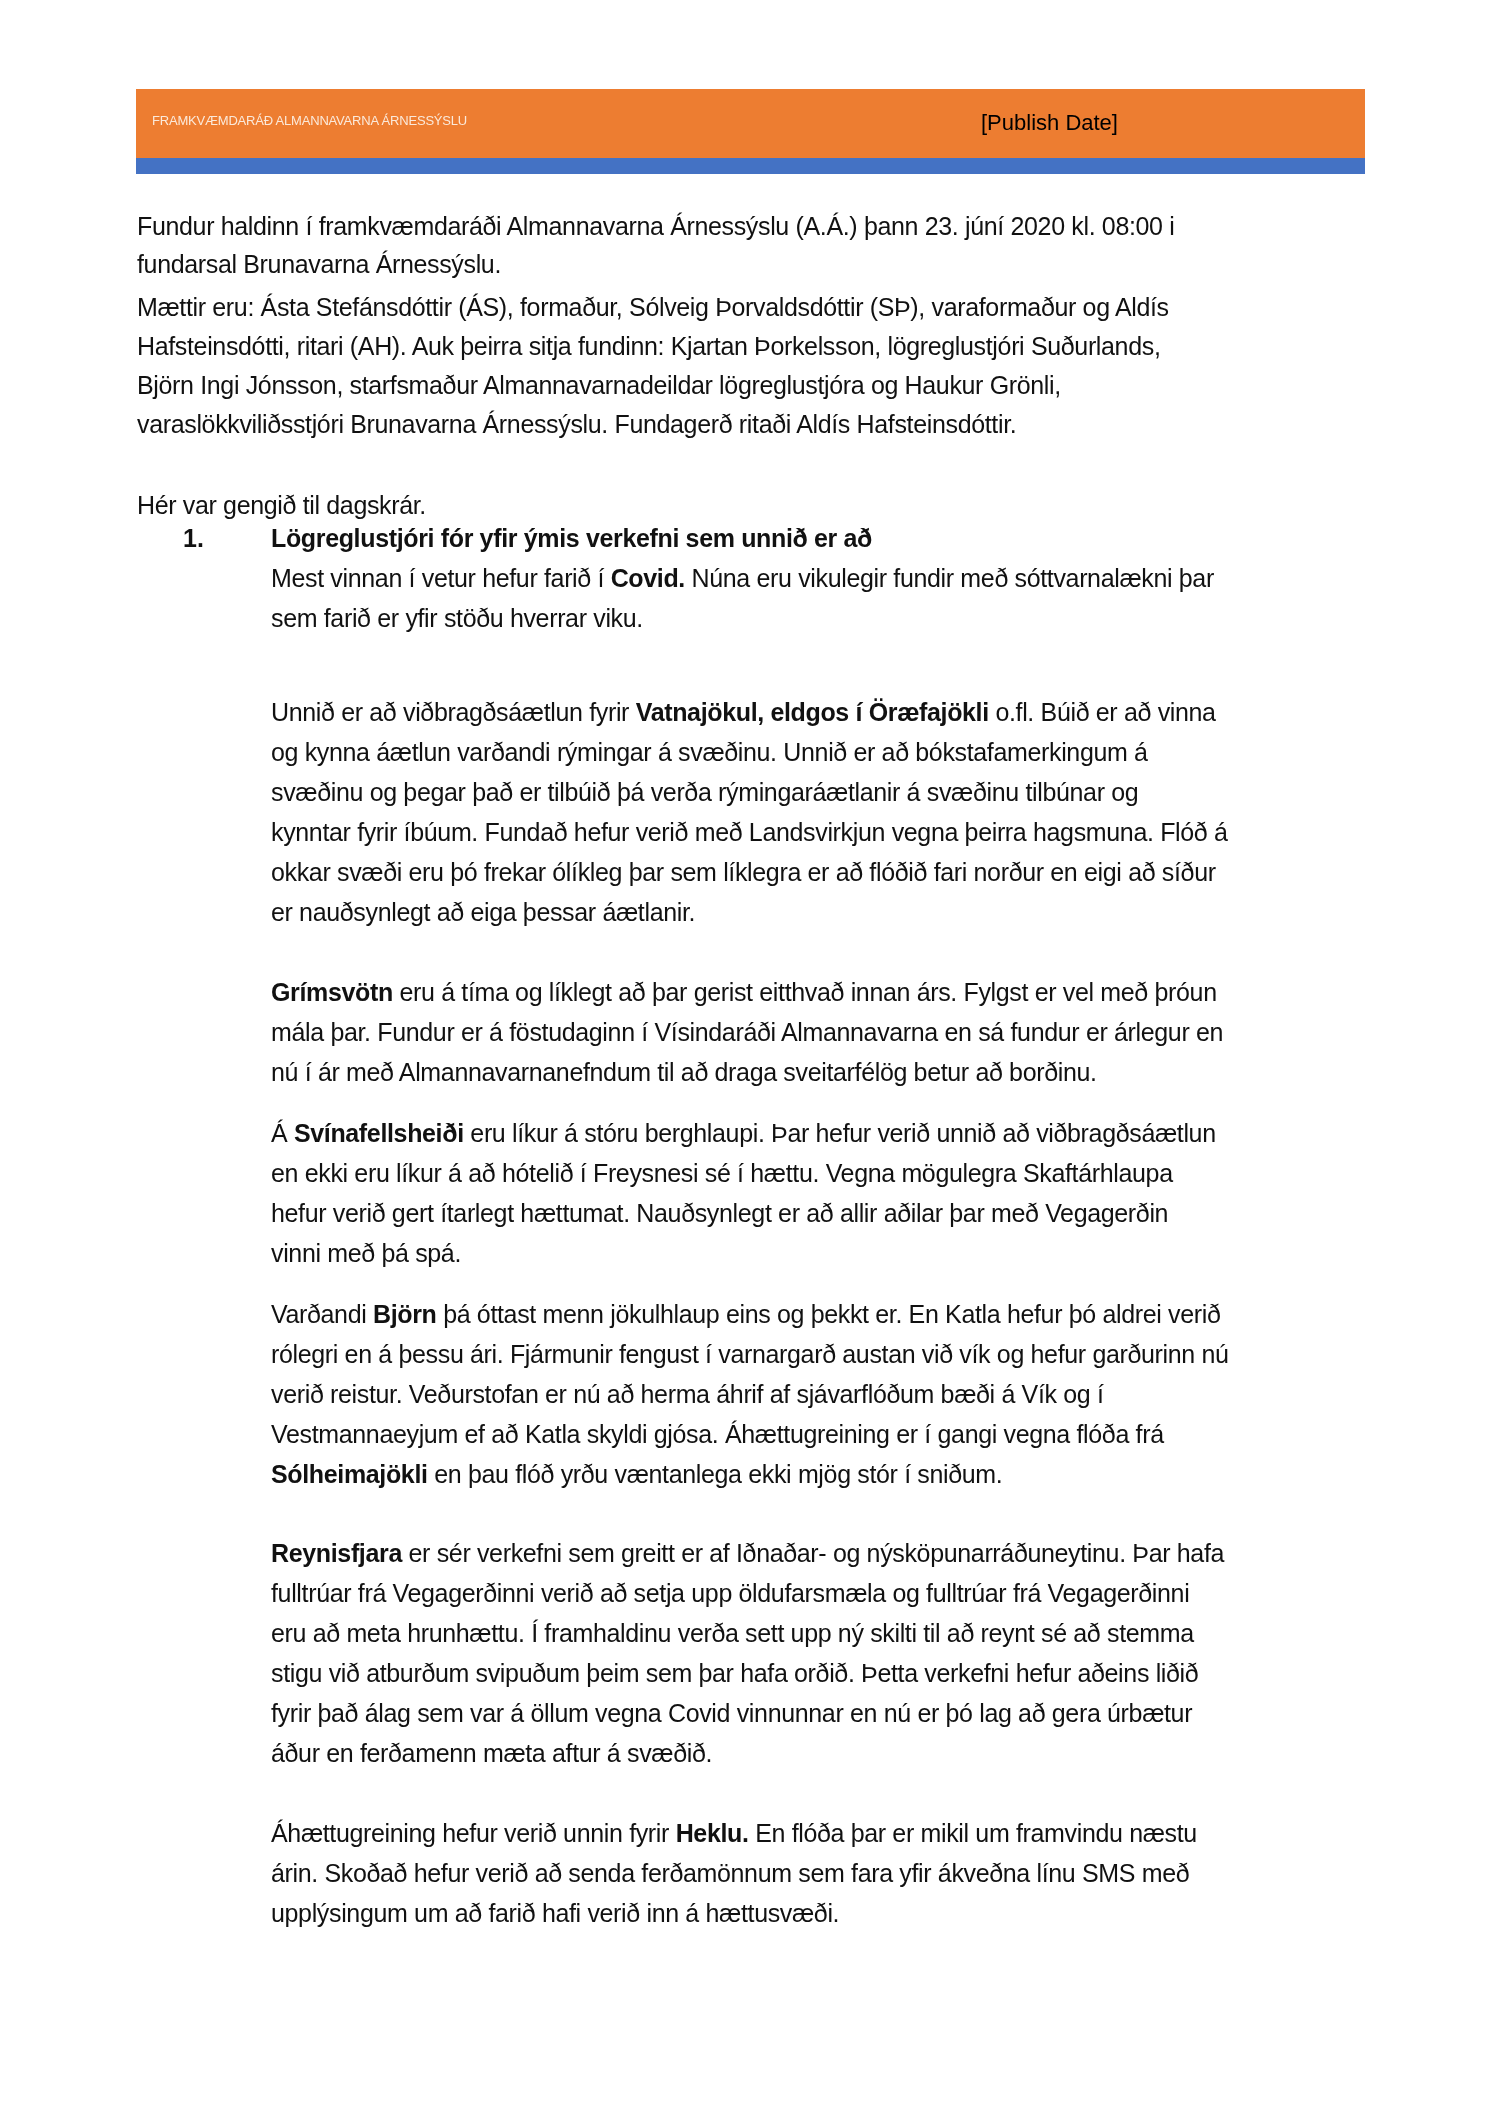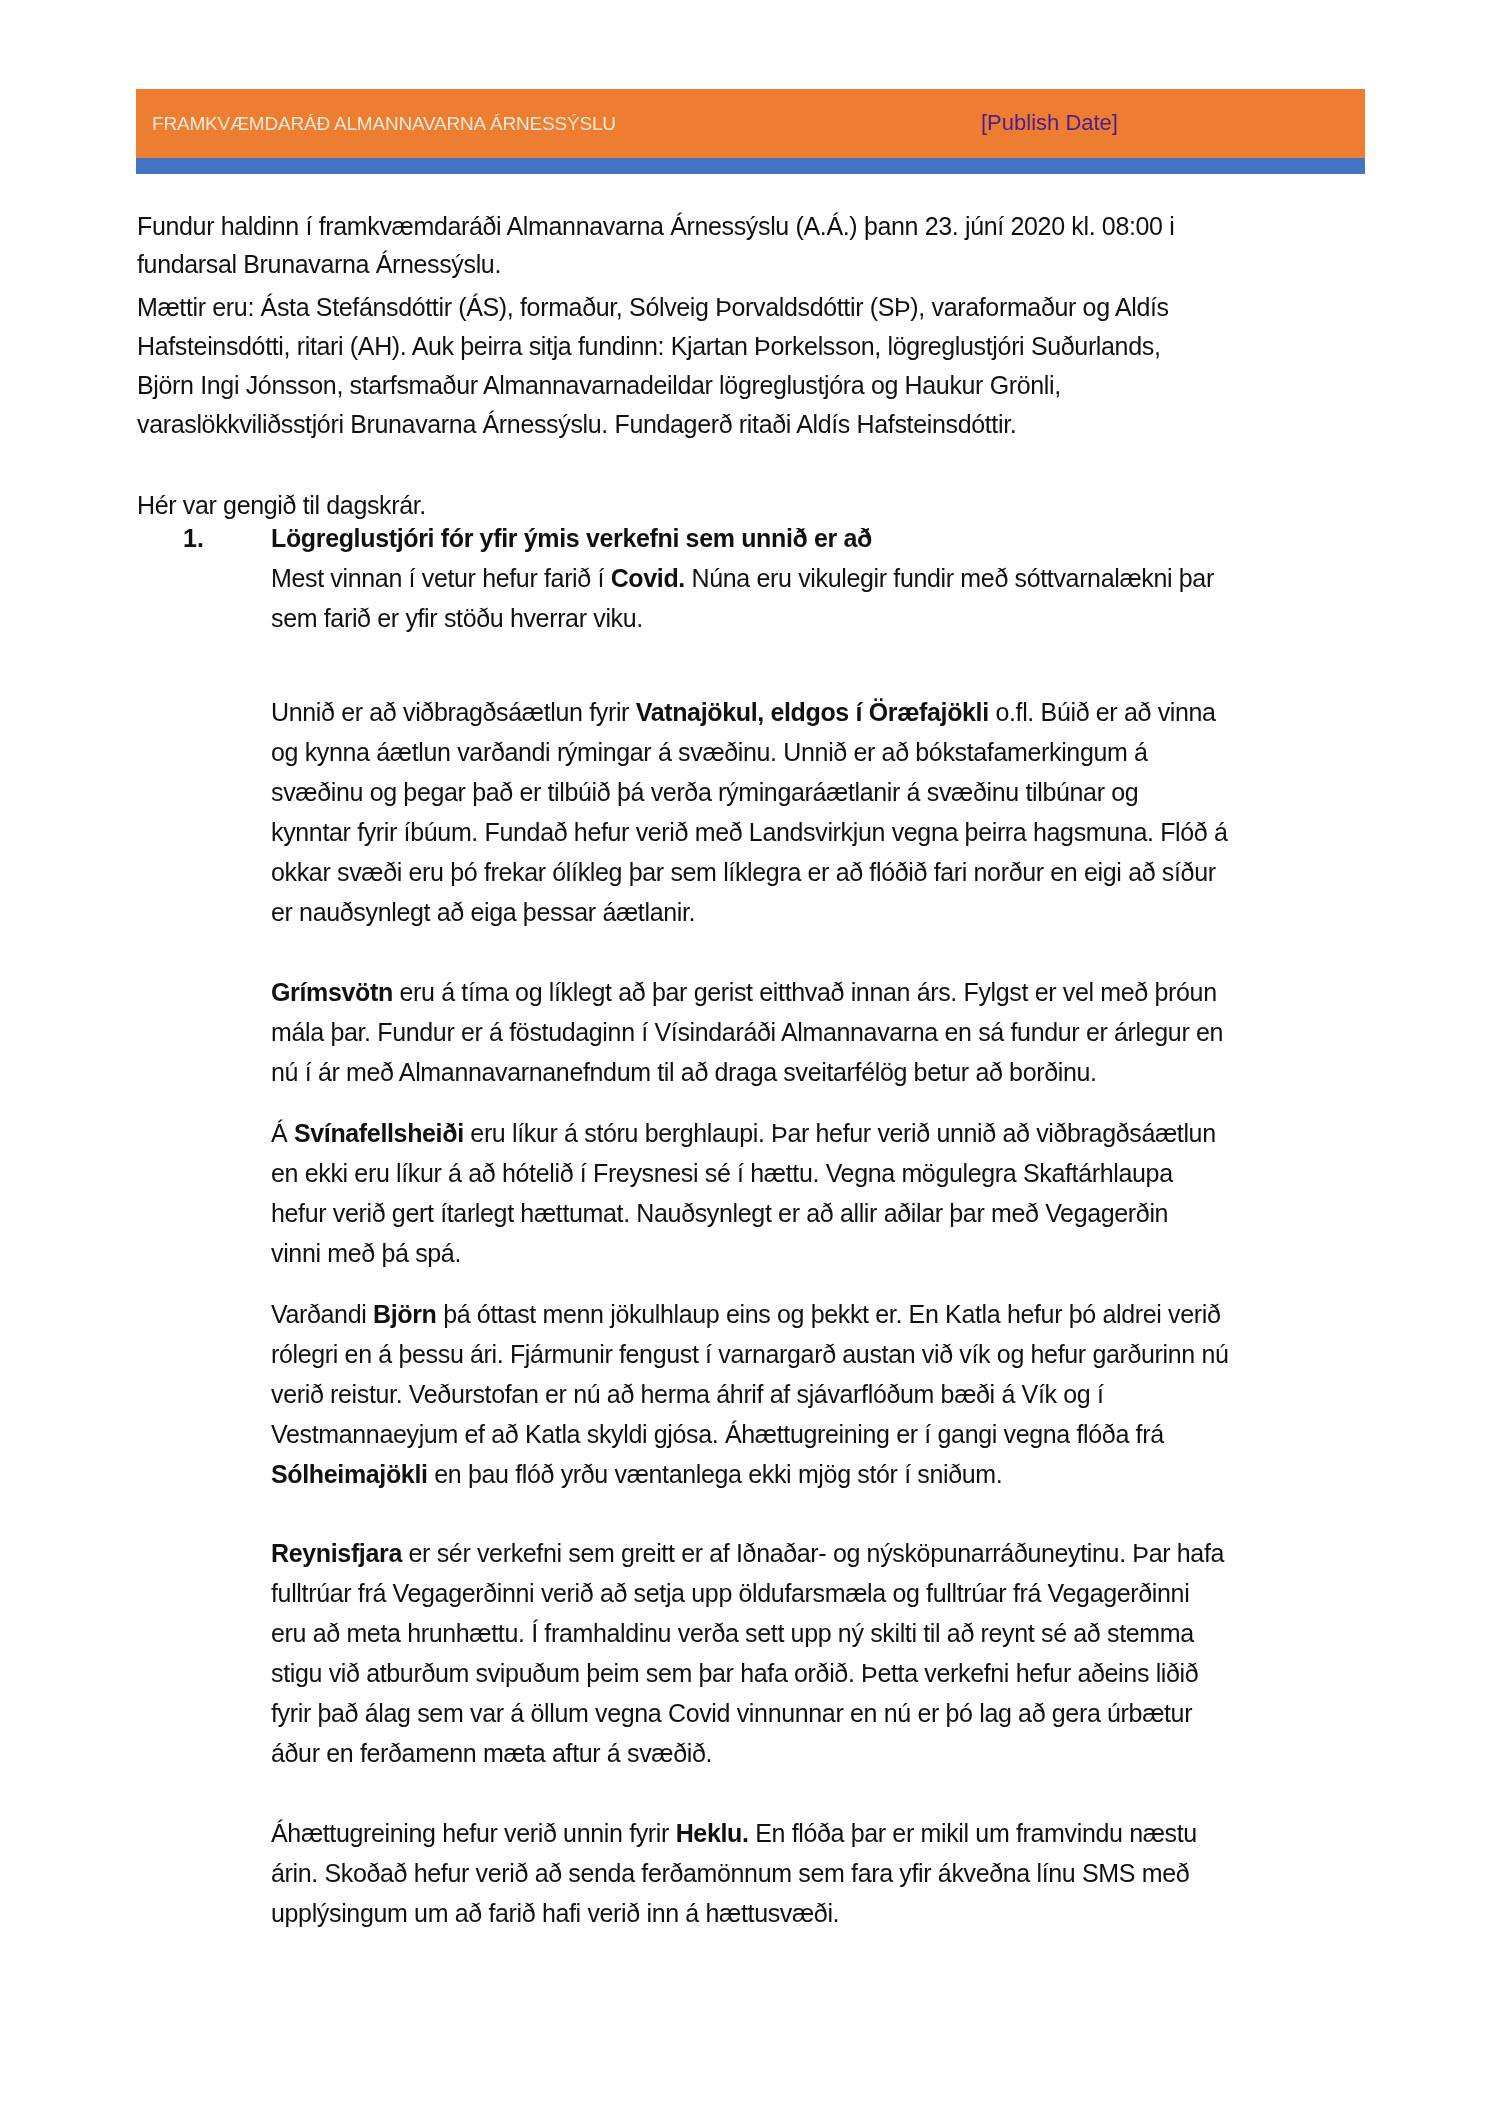--- a/index.html
+++ b/index.html
@@ -11,26 +11,26 @@
       overflow: hidden;
     }
     .page { position: absolute; left: 0; top: 0; width: 1501px; height: 2122px; background: #fff; }
 
     .header-bar {
       position: absolute; left: 136px; top: 89px; width: 1229px; height: 69px;
       background: #ED7D31;
     }
     .header-title {
       position: absolute; left: 16px; top: 24px;
-      font-size: 19px; color: #FBE9DA; letter-spacing: -0.2px;
+      font-size: 13px; color: #FBE9DA; letter-spacing: -0.2px;
       white-space: nowrap;
     }
     .header-date {
       position: absolute; left: 845px; top: 21px;
-      font-size: 22px; color: #4c1d95; white-space: nowrap;
+      font-size: 22px; color: #000000; white-space: nowrap;
     }
     .header-accent {
       position: absolute; left: 136px; top: 158px; width: 1229px; height: 16px;
       background: #4472C4;
     }
 
     .line {
       position: absolute; white-space: nowrap;
       font-size: 25px; line-height: 30px; height: 30px;
       letter-spacing: -0.35px;

